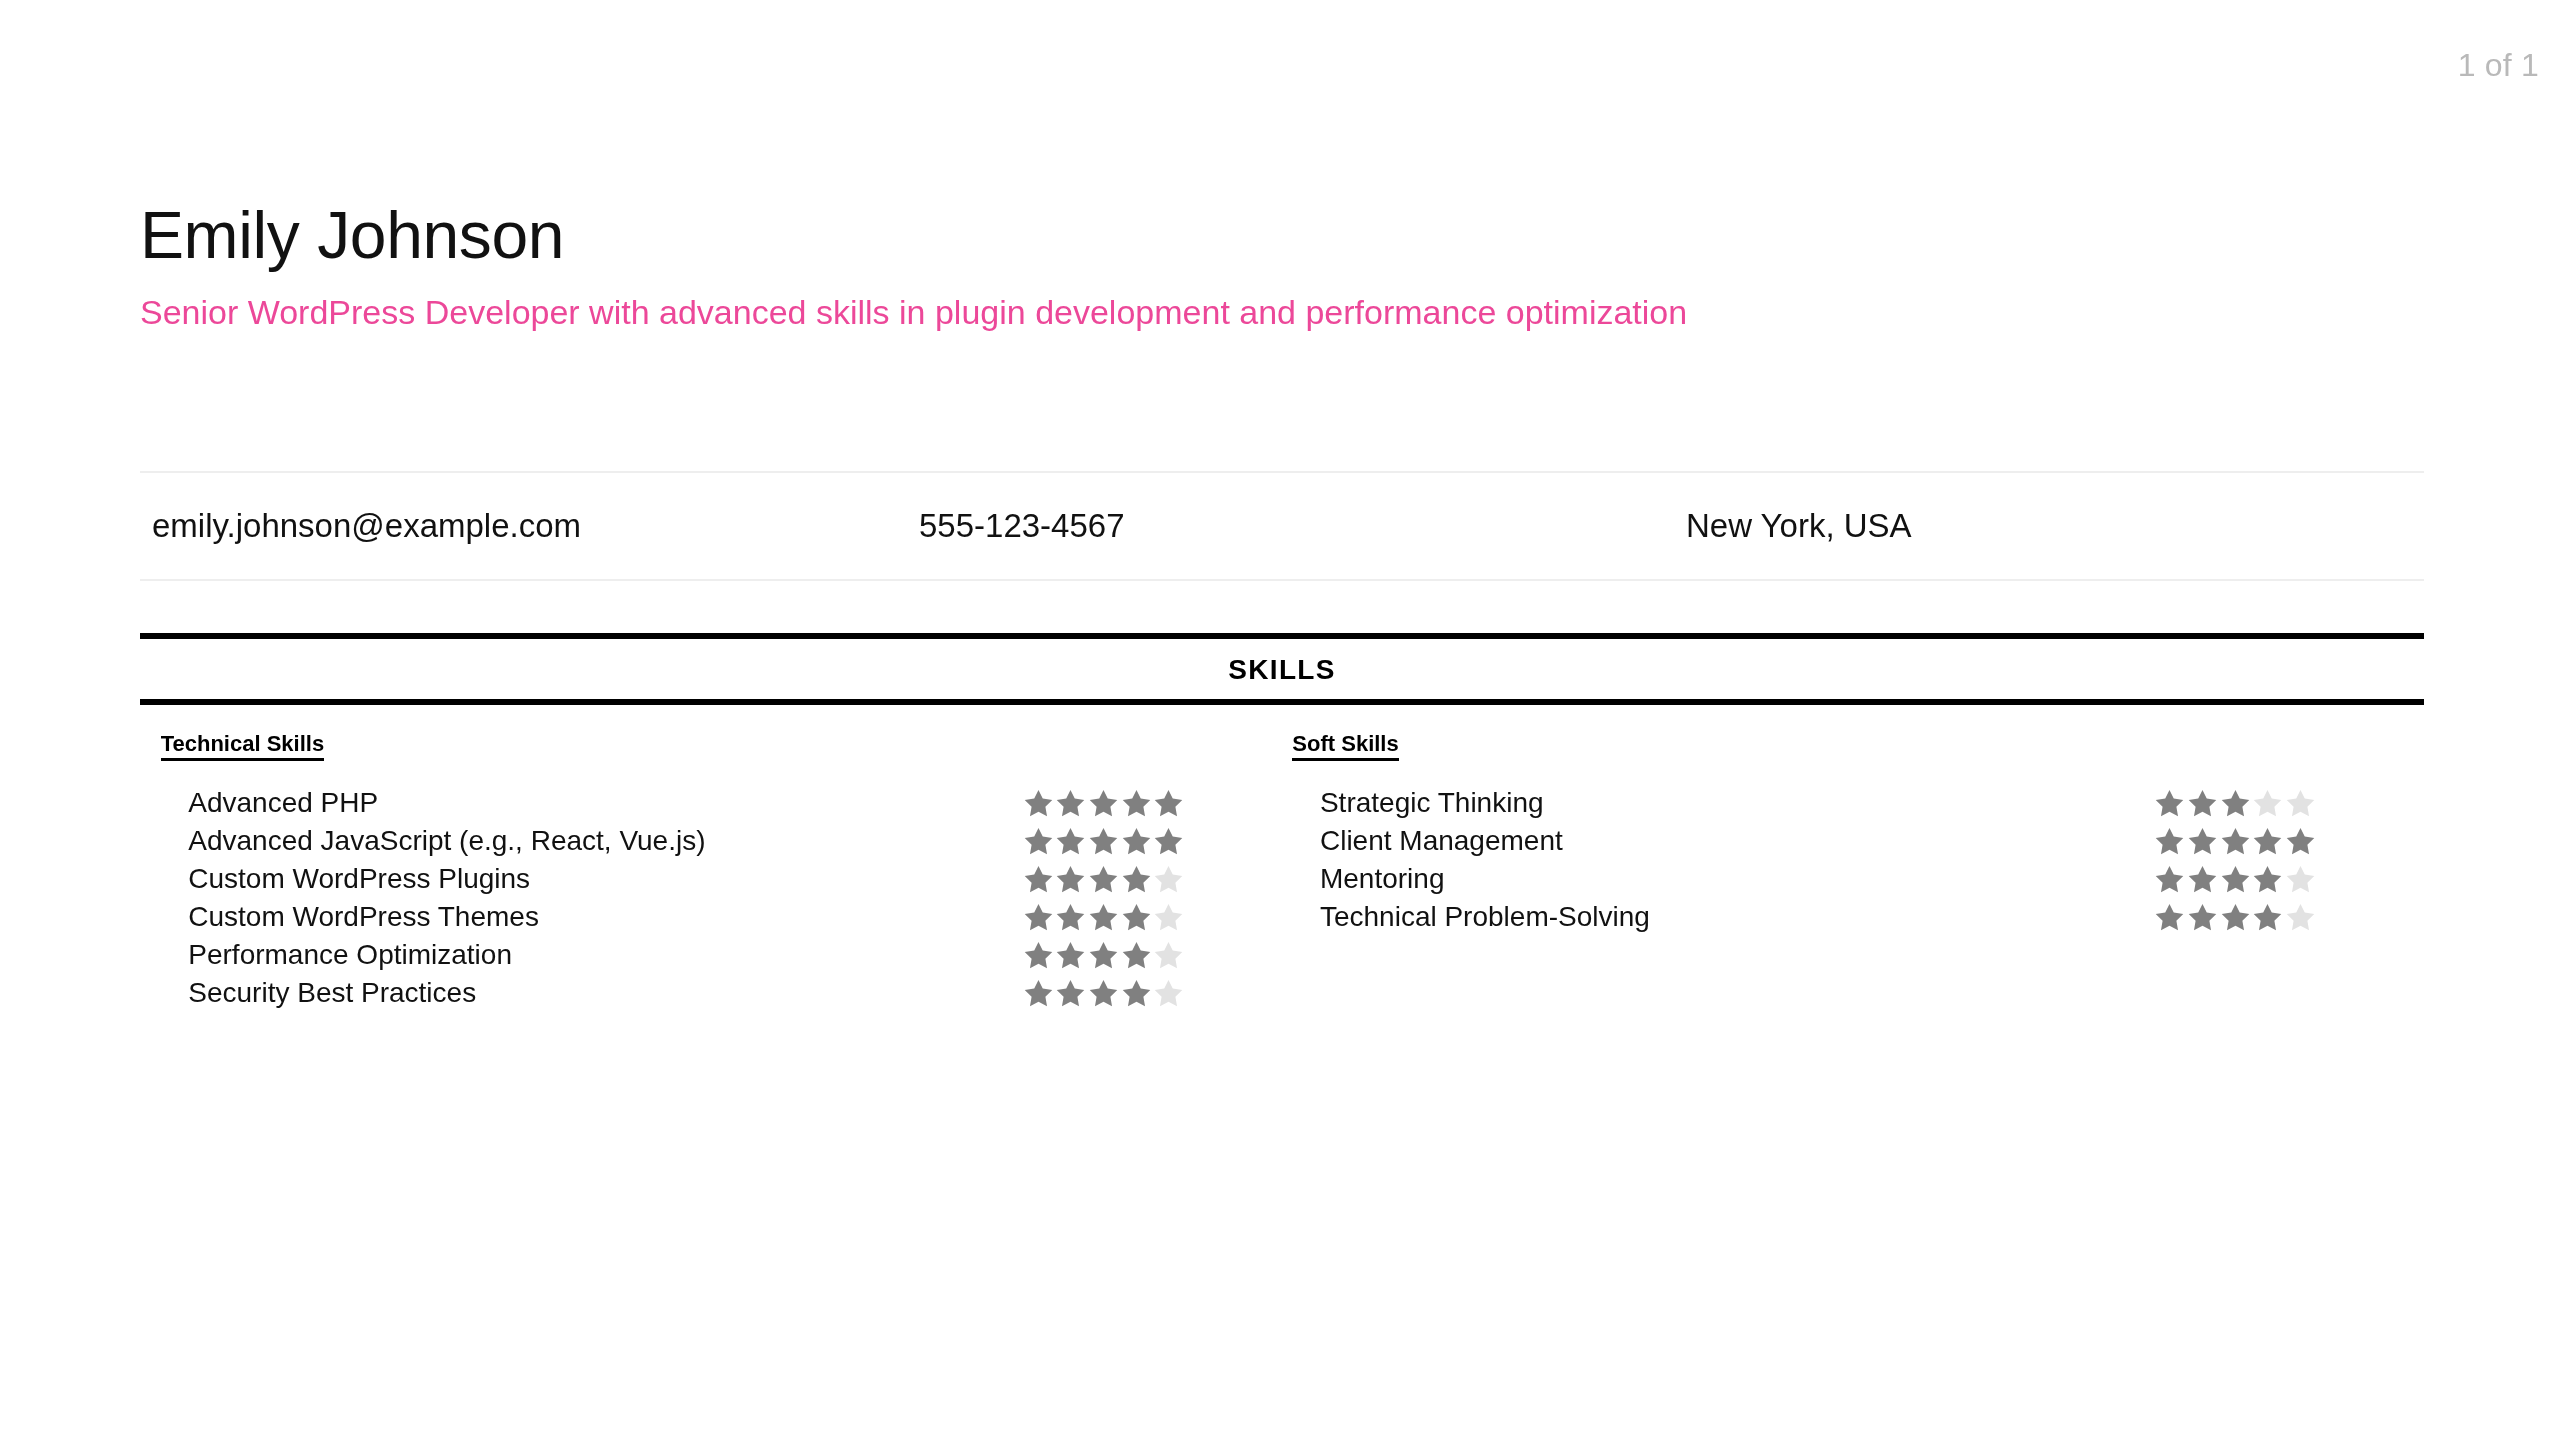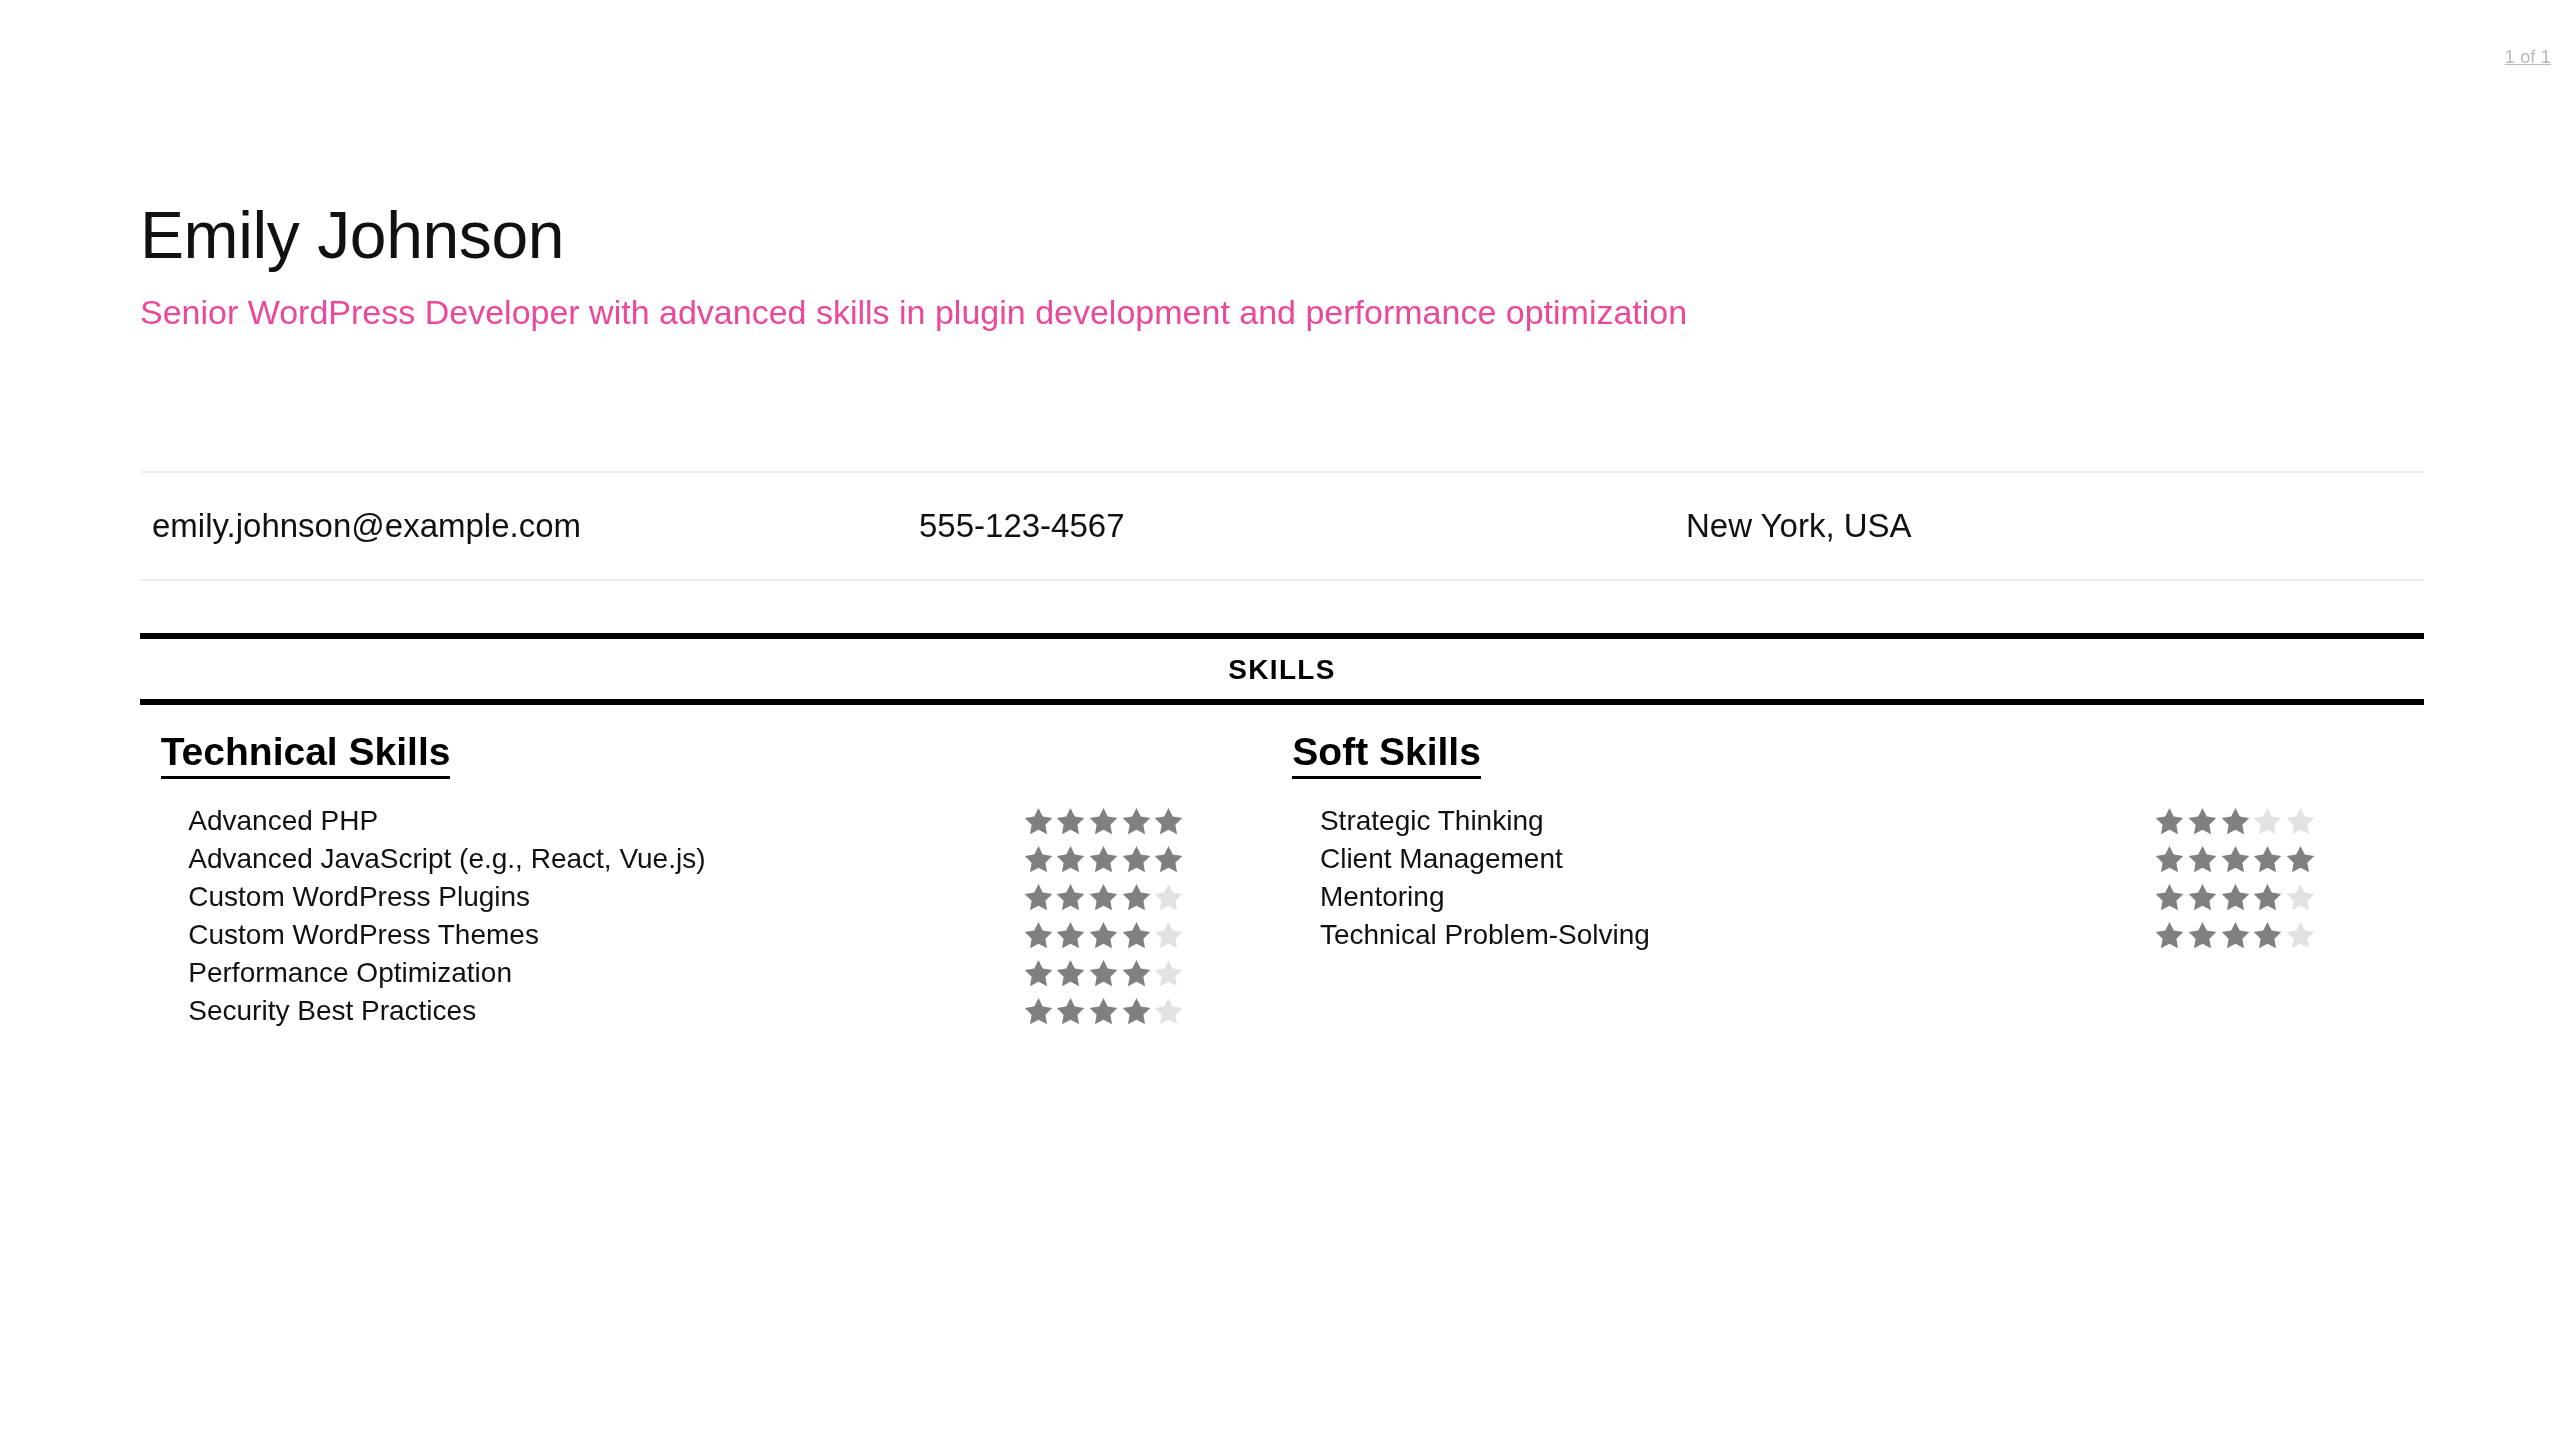--- a/index.html
+++ b/index.html
@@ -13,26 +13,25 @@
     font-family: "Liberation Sans", sans-serif;
     color: #000000;
     position: relative;
     overflow: hidden;
   }
 
   
   .page-indicator {
     position: absolute;
     top: 47px;
-    right: 12px;
-    font-size: 18px;
+    right: 24px;
+    font-size: 32px;
     color: #b9b9b9;
     letter-spacing: 0.2px;
     white-space: nowrap;
-    text-decoration: underline;
   }
 
   
   .doc {
     position: absolute;
     left: 0;
     top: 0;
     width: 2563px;
   }
 
@@ -105,21 +104,21 @@
   
   .skills-columns {
     display: flex;
     margin-top: 27px;
   }
   .skills-col { width: 1163px; }
   .skills-col.left { padding-left: 20.7px; }
   .skills-col.right { padding-left: 0px; }
 
   .col-title {
-    font-size: 39px;
+    font-size: 22px;
     font-weight: 700;
     color: #000000;
     display: inline-block;
     border-bottom: 3.4px solid #000000;
     padding-bottom: 2.6px;
     line-height: 1.05;
     white-space: nowrap;
   }
 
   .skill-list {

